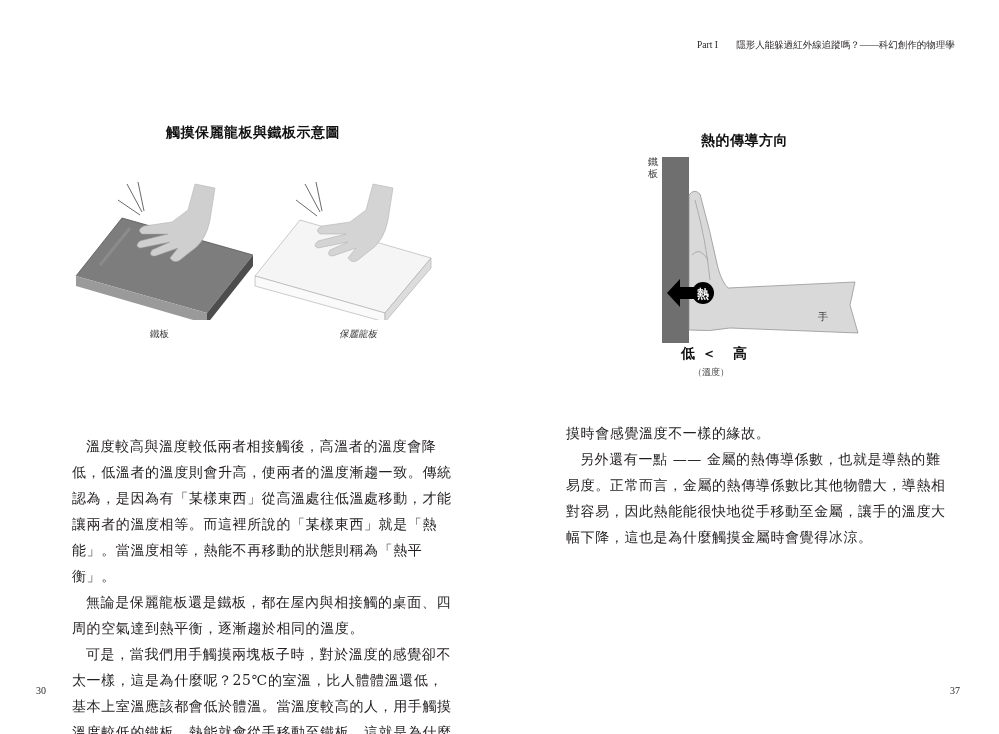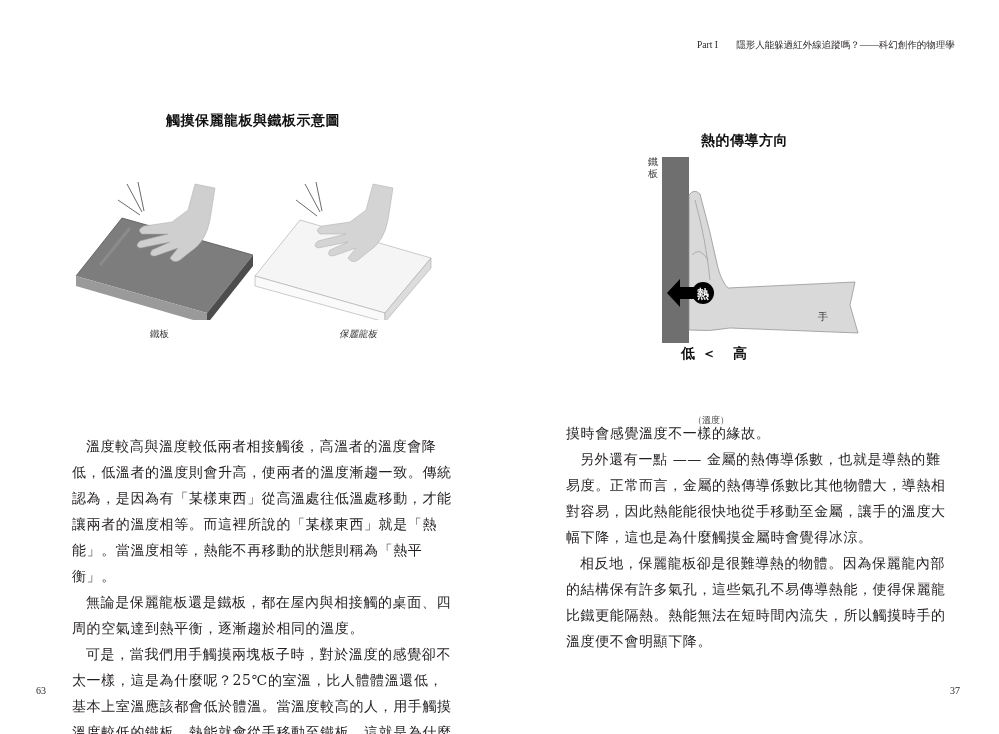--- a/index.html
+++ b/index.html
@@ -29,21 +29,21 @@
                 font-size:10px; color:#333; }
 </style>
 </head>
 <body>
 
 <div class="running-head">
   <span class="part">Part I</span>
   <span>隱形人能躲過紅外線追蹤嗎？——科幻創作的物理學</span>
 </div>
 
-<div class="fig-title" style="left:166px; top:112px;text-align:center;">觸摸保麗龍板與鐵板示意圖</div>
+<div class="fig-title" style="left:166px; top:124px;text-align:center;">觸摸保麗龍板與鐵板示意圖</div>
 
 <svg class="svg-abs" style="left:60px; top:170px;" width="400" height="150" viewBox="0 0 400 150">
 
   <g>
     <polygon points="16,106 62,48 193,85 147,143" fill="#7d7d7d"></polygon>
     <polygon points="16,106 147,143 147,154 16,116" fill="#9a9a9a"></polygon>
     <polygon points="147,143 193,85 193,96 147,154" fill="#4d4d4d"></polygon>
     <polyline points="16,106 62,48 193,85" fill="none" stroke="#555" stroke-width="0.8"></polyline>
     <line x1="40" y1="95" x2="70" y2="58" stroke="#9a9a9a" stroke-width="3" opacity="0.5"></line>
 
@@ -67,21 +67,21 @@
 
 <div class="caption" style="left:150px; top:328px;">鐵板</div>
 <div class="caption" style="left:339px; top:328px;font-style:italic;">保麗龍板</div>
 
 <div class="body-text" style="left:72px; top:396px;margin-top:37px;">
   <p>溫度較高與溫度較低兩者相接觸後，高溫者的溫度會降低，低溫者的溫度則會升高，使兩者的溫度漸趨一致。傳統認為，是因為有「某樣東西」從高溫處往低溫處移動，才能讓兩者的溫度相等。而這裡所說的「某樣東西」就是「熱能」。當溫度相等，熱能不再移動的狀態則稱為「熱平衡」。</p>
   <p>無論是保麗龍板還是鐵板，都在屋內與相接觸的桌面、四周的空氣達到熱平衡，逐漸趨於相同的溫度。</p>
   <p>可是，當我們用手觸摸兩塊板子時，對於溫度的感覺卻不太一樣，這是為什麼呢？25℃的室溫，比人體體溫還低，基本上室溫應該都會低於體溫。當溫度較高的人，用手觸摸溫度較低的鐵板，熱能就會從手移動至鐵板，這就是為什麼我們用手</p>
 </div>
 
-<div class="page-num" style="left:36px;">63</div>
+<div class="page-num" style="left:36px;">30</div>
 
 <div class="fig-title" style="left:701px; top:124px;margin-top:8px;">熱的傳導方向</div>
 
 <div class="vert-label" style="left:648px; top:156px;">鐵板</div>
 
 <svg class="svg-abs" style="left:650px; top:150px;" width="220" height="200" viewBox="0 0 220 200">
 
   <rect x="12" y="7" width="27" height="186" fill="#6f6f6f"></rect>
 
   <path d="M39,45 Q44,38 50,44 Q60,80 68,118 Q72,132 78,138 L205,132 L200,155 L208,183 L80,178 Q60,182 39,180 Z" fill="#d9d9d9" stroke="#8a8a8a" stroke-width="0.7"></path>
@@ -92,21 +92,20 @@
 
   <circle cx="53" cy="143" r="11" fill="#000"></circle>
   <text x="53" y="148" text-anchor="middle" font-family="DejaVu Sans, sans-serif" font-weight="bold" font-size="12" fill="#fff">熱</text>
 </svg>
 
 <div class="hand-label" style="left:818px; top:310px;">手</div>
 
 <div class="temp-scale" style="left:681px; top:345px;">低</div>
 <div class="temp-scale" style="left:702px; top:345px;">＜</div>
 <div class="temp-scale" style="left:733px; top:345px;">高</div>
-<div class="temp-label" style="left:693px; top:366px;margin-top:48px;">（溫度）</div>
+<div class="temp-label" style="left:693px; top:366px;">（溫度）</div>
 
 <div class="body-text" style="left:566px; top:420px;">
   <p class="noindent">摸時會感覺溫度不一樣的緣故。</p>
   <p>另外還有一點 —— 金屬的熱傳導係數，也就是導熱的難易度。正常而言，金屬的熱傳導係數比其他物體大，導熱相對容易，因此熱能能很快地從手移動至金屬，讓手的溫度大幅下降，這也是為什麼觸摸金屬時會覺得冰涼。</p>
-  <p>相反地，保麗龍板卻是很難導熱的物體。因為保麗龍內部的結構保有許多氣孔，這些氣孔不易傳導熱能，使得保麗龍比鐵更能隔熱。熱能無法在短時間內流失，所以觸摸時手的溫度便不會明顯下降。</p>
 </div>
 
 <div class="page-num" style="left:950px;">37</div>
 
 </body></html>

